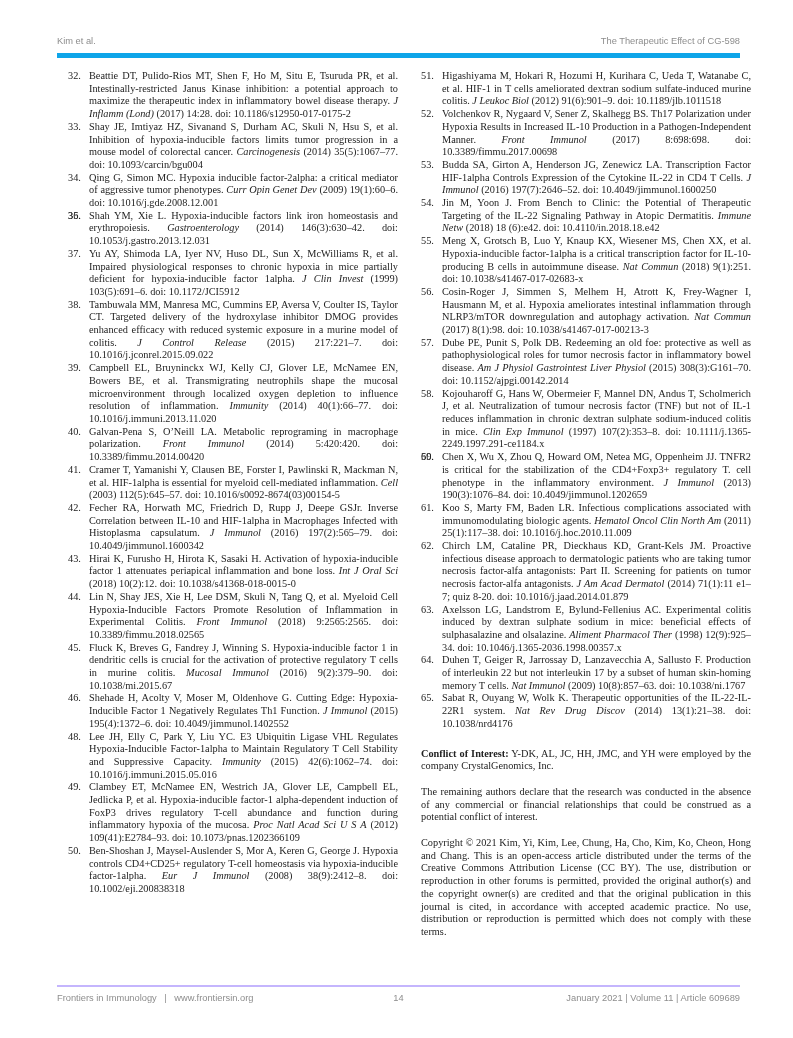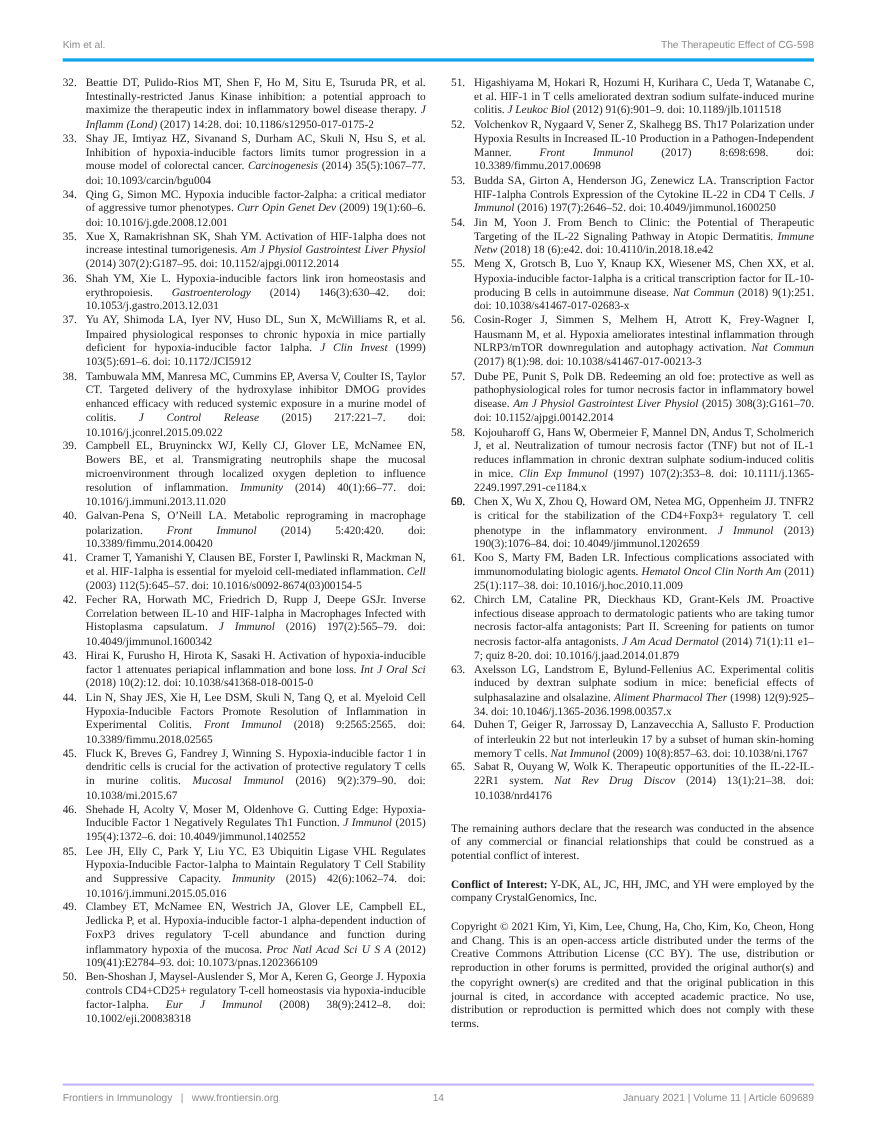--- a/index.html
+++ b/index.html
@@ -7,26 +7,26 @@
     width: 793px; height: 1038px; position: relative; overflow: hidden;
     font-family: "Liberation Serif", serif; color: #232323;
   }
   .page { position: absolute; inset: 0; background: #ffffff; }
 
   
   .running-head {
     position: absolute; top: 36px; left: 57px; right: 53px;
     display: flex; justify-content: space-between; align-items: flex-end;
     font-family: "Liberation Sans", sans-serif; font-size: 9.3px; color: #8d8d8d;
-    padding-bottom: 7px; border-bottom: 3px solid #0ea5e9;
+    padding-bottom: 7px; border-bottom: 5px solid #0ea5e9;
   }
 
   
   .columns {
-    position: absolute; top: 70px; left: 57px; width: 683px;
+    position: absolute; top: 70px; left: 68px; width: 683px;
     display: flex; gap: 23px;
   }
   .col { width: 330px; }
   .ref {
     position: relative; padding-left: 21px;
     font-size: 10.3px; line-height: 12.7px; text-align: justify;
     color: #232323;
   }
   .ref-num { position: absolute; left: 0; top: 0; }
   .ref-text i { font-style: italic; }
@@ -60,33 +60,33 @@
   <div class="running-head">
     <span>Kim et al.</span>
     <span>The Therapeutic Effect of CG-598</span>
   </div>
 
   <div class="columns">
     <div class="col" id="col-left">
         <div class="ref"><span class="ref-num">32.</span><span class="ref-text"><span>Beattie DT, Pulido-Rios MT, Shen F, Ho M, Situ E, Tsuruda PR, et al. Intestinally-restricted Janus Kinase inhibition: a potential approach to maximize the therapeutic index in inflammatory bowel disease therapy. </span><i>J Inflamm (Lond)</i><span> (2017) 14:28. doi: 10.1186/s12950-017-0175-2</span></span></div>
         <div class="ref"><span class="ref-num">33.</span><span class="ref-text"><span>Shay JE, Imtiyaz HZ, Sivanand S, Durham AC, Skuli N, Hsu S, et al. Inhibition of hypoxia-inducible factors limits tumor progression in a mouse model of colorectal cancer. </span><i>Carcinogenesis</i><span> (2014) 35(5):1067–77. doi: 10.1093/carcin/bgu004</span></span></div>
         <div class="ref"><span class="ref-num">34.</span><span class="ref-text"><span>Qing G, Simon MC. Hypoxia inducible factor-2alpha: a critical mediator of aggressive tumor phenotypes. </span><i>Curr Opin Genet Dev</i><span> (2009) 19(1):60–6. doi: 10.1016/j.gde.2008.12.001</span></span></div>
-        <div class="ref"><span class="ref-num">35.</span><span class="ref-text"><span>Xue X, Ramakrishnan SK, Shah YM. Activation of HIF-1alpha does not increase intestinal tumorigenesis. </span><i>Am J Physiol Gastrointest Liver Physiol</i><span> (2014) 307(2):G187–95. doi: 10.1152/ajpgi.00112.2014</span></span></div>
+        <div class="ref"><span class="ref-num">35.</span></div>
         <div class="ref"><span class="ref-num">36.</span><span class="ref-text"><span>Shah YM, Xie L. Hypoxia-inducible factors link iron homeostasis and erythropoiesis. </span><i>Gastroenterology</i><span> (2014) 146(3):630–42. doi: 10.1053/j.gastro.2013.12.031</span></span></div>
         <div class="ref"><span class="ref-num">37.</span><span class="ref-text"><span>Yu AY, Shimoda LA, Iyer NV, Huso DL, Sun X, McWilliams R, et al. Impaired physiological responses to chronic hypoxia in mice partially deficient for hypoxia-inducible factor 1alpha. </span><i>J Clin Invest</i><span> (1999) 103(5):691–6. doi: 10.1172/JCI5912</span></span></div>
         <div class="ref"><span class="ref-num">38.</span><span class="ref-text"><span>Tambuwala MM, Manresa MC, Cummins EP, Aversa V, Coulter IS, Taylor CT. Targeted delivery of the hydroxylase inhibitor DMOG provides enhanced efficacy with reduced systemic exposure in a murine model of colitis. </span><i>J Control Release</i><span> (2015) 217:221–7. doi: 10.1016/j.jconrel.2015.09.022</span></span></div>
         <div class="ref"><span class="ref-num">39.</span><span class="ref-text"><span>Campbell EL, Bruyninckx WJ, Kelly CJ, Glover LE, McNamee EN, Bowers BE, et al. Transmigrating neutrophils shape the mucosal microenvironment through localized oxygen depletion to influence resolution of inflammation. </span><i>Immunity</i><span> (2014) 40(1):66–77. doi: 10.1016/j.immuni.2013.11.020</span></span></div>
         <div class="ref"><span class="ref-num">40.</span><span class="ref-text"><span>Galvan-Pena S, O’Neill LA. Metabolic reprograming in macrophage polarization. </span><i>Front Immunol</i><span> (2014) 5:420:420. doi: 10.3389/fimmu.2014.00420</span></span></div>
         <div class="ref"><span class="ref-num">41.</span><span class="ref-text"><span>Cramer T, Yamanishi Y, Clausen BE, Forster I, Pawlinski R, Mackman N, et al. HIF-1alpha is essential for myeloid cell-mediated inflammation. </span><i>Cell</i><span> (2003) 112(5):645–57. doi: 10.1016/s0092-8674(03)00154-5</span></span></div>
         <div class="ref"><span class="ref-num">42.</span><span class="ref-text"><span>Fecher RA, Horwath MC, Friedrich D, Rupp J, Deepe GSJr. Inverse Correlation between IL-10 and HIF-1alpha in Macrophages Infected with Histoplasma capsulatum. </span><i>J Immunol</i><span> (2016) 197(2):565–79. doi: 10.4049/jimmunol.1600342</span></span></div>
         <div class="ref"><span class="ref-num">43.</span><span class="ref-text"><span>Hirai K, Furusho H, Hirota K, Sasaki H. Activation of hypoxia-inducible factor 1 attenuates periapical inflammation and bone loss. </span><i>Int J Oral Sci</i><span> (2018) 10(2):12. doi: 10.1038/s41368-018-0015-0</span></span></div>
         <div class="ref"><span class="ref-num">44.</span><span class="ref-text"><span>Lin N, Shay JES, Xie H, Lee DSM, Skuli N, Tang Q, et al. Myeloid Cell Hypoxia-Inducible Factors Promote Resolution of Inflammation in Experimental Colitis. </span><i>Front Immunol</i><span> (2018) 9:2565:2565. doi: 10.3389/fimmu.2018.02565</span></span></div>
         <div class="ref"><span class="ref-num">45.</span><span class="ref-text"><span>Fluck K, Breves G, Fandrey J, Winning S. Hypoxia-inducible factor 1 in dendritic cells is crucial for the activation of protective regulatory T cells in murine colitis. </span><i>Mucosal Immunol</i><span> (2016) 9(2):379–90. doi: 10.1038/mi.2015.67</span></span></div>
         <div class="ref"><span class="ref-num">46.</span><span class="ref-text"><span>Shehade H, Acolty V, Moser M, Oldenhove G. Cutting Edge: Hypoxia-Inducible Factor 1 Negatively Regulates Th1 Function. </span><i>J Immunol</i><span> (2015) 195(4):1372–6. doi: 10.4049/jimmunol.1402552</span></span></div>
-        <div class="ref"><span class="ref-num">85.</span><span class="ref-text"><span>Lee JH, Elly C, Park Y, Liu YC. E3 Ubiquitin Ligase VHL Regulates Hypoxia-Inducible Factor-1alpha to Maintain Regulatory T Cell Stability and Suppressive Capacity. </span><i>Immunity</i><span> (2015) 42(6):1062–74. doi: 10.1016/j.immuni.2015.05.016</span></span></div>
+        <div class="ref"><span class="ref-num">48.</span><span class="ref-text"><span>Lee JH, Elly C, Park Y, Liu YC. E3 Ubiquitin Ligase VHL Regulates Hypoxia-Inducible Factor-1alpha to Maintain Regulatory T Cell Stability and Suppressive Capacity. </span><i>Immunity</i><span> (2015) 42(6):1062–74. doi: 10.1016/j.immuni.2015.05.016</span></span></div>
         <div class="ref"><span class="ref-num">49.</span><span class="ref-text"><span>Clambey ET, McNamee EN, Westrich JA, Glover LE, Campbell EL, Jedlicka P, et al. Hypoxia-inducible factor-1 alpha-dependent induction of FoxP3 drives regulatory T-cell abundance and function during inflammatory hypoxia of the mucosa. </span><i>Proc Natl Acad Sci U S A</i><span> (2012) 109(41):E2784–93. doi: 10.1073/pnas.1202366109</span></span></div>
         <div class="ref"><span class="ref-num">50.</span><span class="ref-text"><span>Ben-Shoshan J, Maysel-Auslender S, Mor A, Keren G, George J. Hypoxia controls CD4+CD25+ regulatory T-cell homeostasis via hypoxia-inducible factor-1alpha. </span><i>Eur J Immunol</i><span> (2008) 38(9):2412–8. doi: 10.1002/eji.200838318</span></span></div>
       </div>
     <div class="col" id="col-right">
       <div id="refs-right">
           <div class="ref"><span class="ref-num">51.</span><span class="ref-text"><span>Higashiyama M, Hokari R, Hozumi H, Kurihara C, Ueda T, Watanabe C, et al. HIF-1 in T cells ameliorated dextran sodium sulfate-induced murine colitis. </span><i>J Leukoc Biol</i><span> (2012) 91(6):901–9. doi: 10.1189/jlb.1011518</span></span></div>
           <div class="ref"><span class="ref-num">52.</span><span class="ref-text"><span>Volchenkov R, Nygaard V, Sener Z, Skalhegg BS. Th17 Polarization under Hypoxia Results in Increased IL-10 Production in a Pathogen-Independent Manner. </span><i>Front Immunol</i><span> (2017) 8:698:698. doi: 10.3389/fimmu.2017.00698</span></span></div>
           <div class="ref"><span class="ref-num">53.</span><span class="ref-text"><span>Budda SA, Girton A, Henderson JG, Zenewicz LA. Transcription Factor HIF-1alpha Controls Expression of the Cytokine IL-22 in CD4 T Cells. </span><i>J Immunol</i><span> (2016) 197(7):2646–52. doi: 10.4049/jimmunol.1600250</span></span></div>
           <div class="ref"><span class="ref-num">54.</span><span class="ref-text"><span>Jin M, Yoon J. From Bench to Clinic: the Potential of Therapeutic Targeting of the IL-22 Signaling Pathway in Atopic Dermatitis. </span><i>Immune Netw</i><span> (2018) 18 (6):e42. doi: 10.4110/in.2018.18.e42</span></span></div>
           <div class="ref"><span class="ref-num">55.</span><span class="ref-text"><span>Meng X, Grotsch B, Luo Y, Knaup KX, Wiesener MS, Chen XX, et al. Hypoxia-inducible factor-1alpha is a critical transcription factor for IL-10-producing B cells in autoimmune disease. </span><i>Nat Commun</i><span> (2018) 9(1):251. doi: 10.1038/s41467-017-02683-x</span></span></div>
@@ -95,22 +95,22 @@
           <div class="ref"><span class="ref-num">58.</span><span class="ref-text"><span>Kojouharoff G, Hans W, Obermeier F, Mannel DN, Andus T, Scholmerich J, et al. Neutralization of tumour necrosis factor (TNF) but not of IL-1 reduces inflammation in chronic dextran sulphate sodium-induced colitis in mice. </span><i>Clin Exp Immunol</i><span> (1997) 107(2):353–8. doi: 10.1111/j.1365-2249.1997.291-ce1184.x</span></span></div>
           <div class="ref"><span class="ref-num">59.</span></div>
           <div class="ref"><span class="ref-num">60.</span><span class="ref-text"><span>Chen X, Wu X, Zhou Q, Howard OM, Netea MG, Oppenheim JJ. TNFR2 is critical for the stabilization of the CD4+Foxp3+ regulatory T. cell phenotype in the inflammatory environment. </span><i>J Immunol</i><span> (2013) 190(3):1076–84. doi: 10.4049/jimmunol.1202659</span></span></div>
           <div class="ref"><span class="ref-num">61.</span><span class="ref-text"><span>Koo S, Marty FM, Baden LR. Infectious complications associated with immunomodulating biologic agents. </span><i>Hematol Oncol Clin North Am</i><span> (2011) 25(1):117–38. doi: 10.1016/j.hoc.2010.11.009</span></span></div>
           <div class="ref"><span class="ref-num">62.</span><span class="ref-text"><span>Chirch LM, Cataline PR, Dieckhaus KD, Grant-Kels JM. Proactive infectious disease approach to dermatologic patients who are taking tumor necrosis factor-alfa antagonists: Part II. Screening for patients on tumor necrosis factor-alfa antagonists. </span><i>J Am Acad Dermatol</i><span> (2014) 71(1):11 e1–7; quiz 8-20. doi: 10.1016/j.jaad.2014.01.879</span></span></div>
           <div class="ref"><span class="ref-num">63.</span><span class="ref-text"><span>Axelsson LG, Landstrom E, Bylund-Fellenius AC. Experimental colitis induced by dextran sulphate sodium in mice: beneficial effects of sulphasalazine and olsalazine. </span><i>Aliment Pharmacol Ther</i><span> (1998) 12(9):925–34. doi: 10.1046/j.1365-2036.1998.00357.x</span></span></div>
           <div class="ref"><span class="ref-num">64.</span><span class="ref-text"><span>Duhen T, Geiger R, Jarrossay D, Lanzavecchia A, Sallusto F. Production of interleukin 22 but not interleukin 17 by a subset of human skin-homing memory T cells. </span><i>Nat Immunol</i><span> (2009) 10(8):857–63. doi: 10.1038/ni.1767</span></span></div>
           <div class="ref"><span class="ref-num">65.</span><span class="ref-text"><span>Sabat R, Ouyang W, Wolk K. Therapeutic opportunities of the IL-22-IL-22R1 system. </span><i>Nat Rev Drug Discov</i><span> (2014) 13(1):21–38. doi: 10.1038/nrd4176</span></span></div>
         </div>
       <div class="notes-block">
+        <p class="note"><strong>Conflict of Interest:</strong><span> Y-DK, AL, JC, HH, JMC, and YH were employed by the company CrystalGenomics, Inc.</span></p>
         <p class="note">The remaining authors declare that the research was conducted in the absence of any commercial or financial relationships that could be construed as a potential conflict of interest.</p>
-        <p class="note"><strong>Conflict of Interest:</strong><span> Y-DK, AL, JC, HH, JMC, and YH were employed by the company CrystalGenomics, Inc.</span></p>
         <p class="note italic">Copyright © 2021 Kim, Yi, Kim, Lee, Chung, Ha, Cho, Kim, Ko, Cheon, Hong and Chang. This is an open-access article distributed under the terms of the Creative Commons Attribution License (CC BY). The use, distribution or reproduction in other forums is permitted, provided the original author(s) and the copyright owner(s) are credited and that the original publication in this journal is cited, in accordance with accepted academic practice. No use, distribution or reproduction is permitted which does not comply with these terms.</p>
       </div>
     </div>
   </div>
 
   <div class="footer">
     <span class="left">
       <span>Frontiers in Immunology</span>
       <span class="bar">|</span>
       <span>www.frontiersin.org</span>

